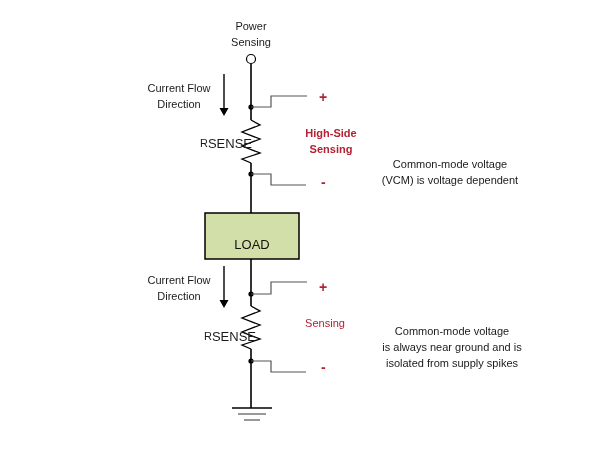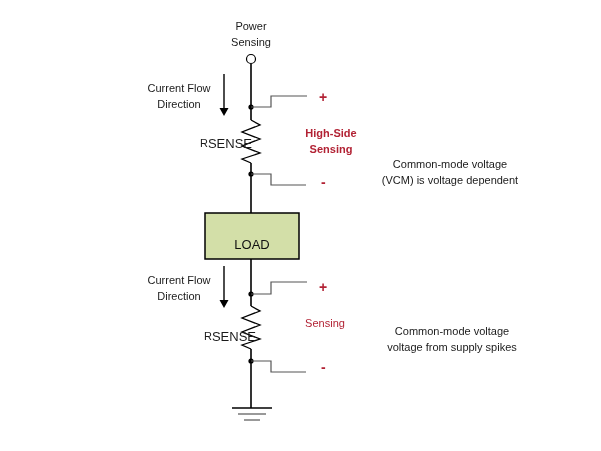--- a/index.html
+++ b/index.html
@@ -88,14 +88,15 @@
 
 <div class="sign" style="left:319px; top:279px;">+</div>
 <div class="sign" style="left:321px; top:359px;">-</div>
 
 <div class="lbl red" style="left:290px; top:315px; width:70px;">
   <div>Sensing</div>
 </div>
 
 <div class="lbl" style="left:364px; top:323px; width:176px;">
   <div>Common-mode voltage</div>
-  <div>voltage from supply spikes</div>
+  <div>is always near ground and is</div>
+  <div>isolated from supply spikes</div>
 </div>
 
 </body></html>

